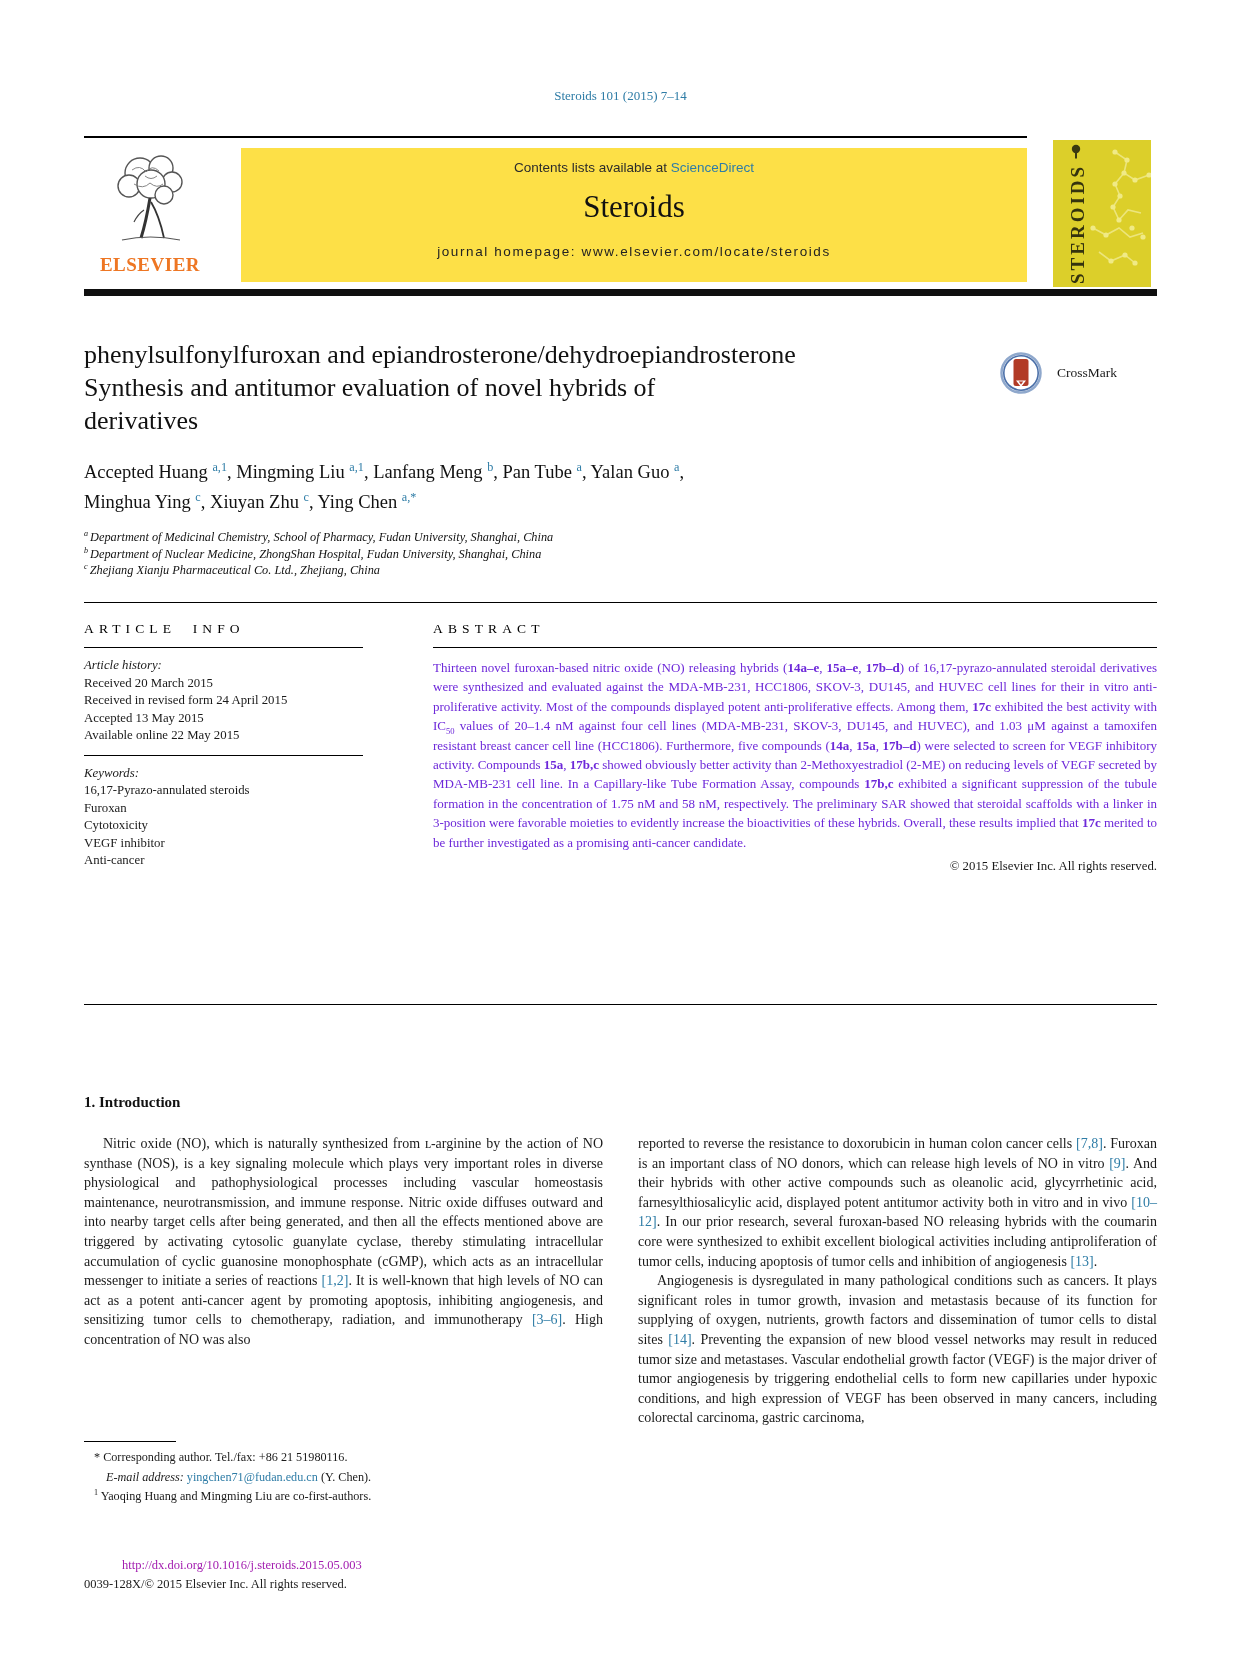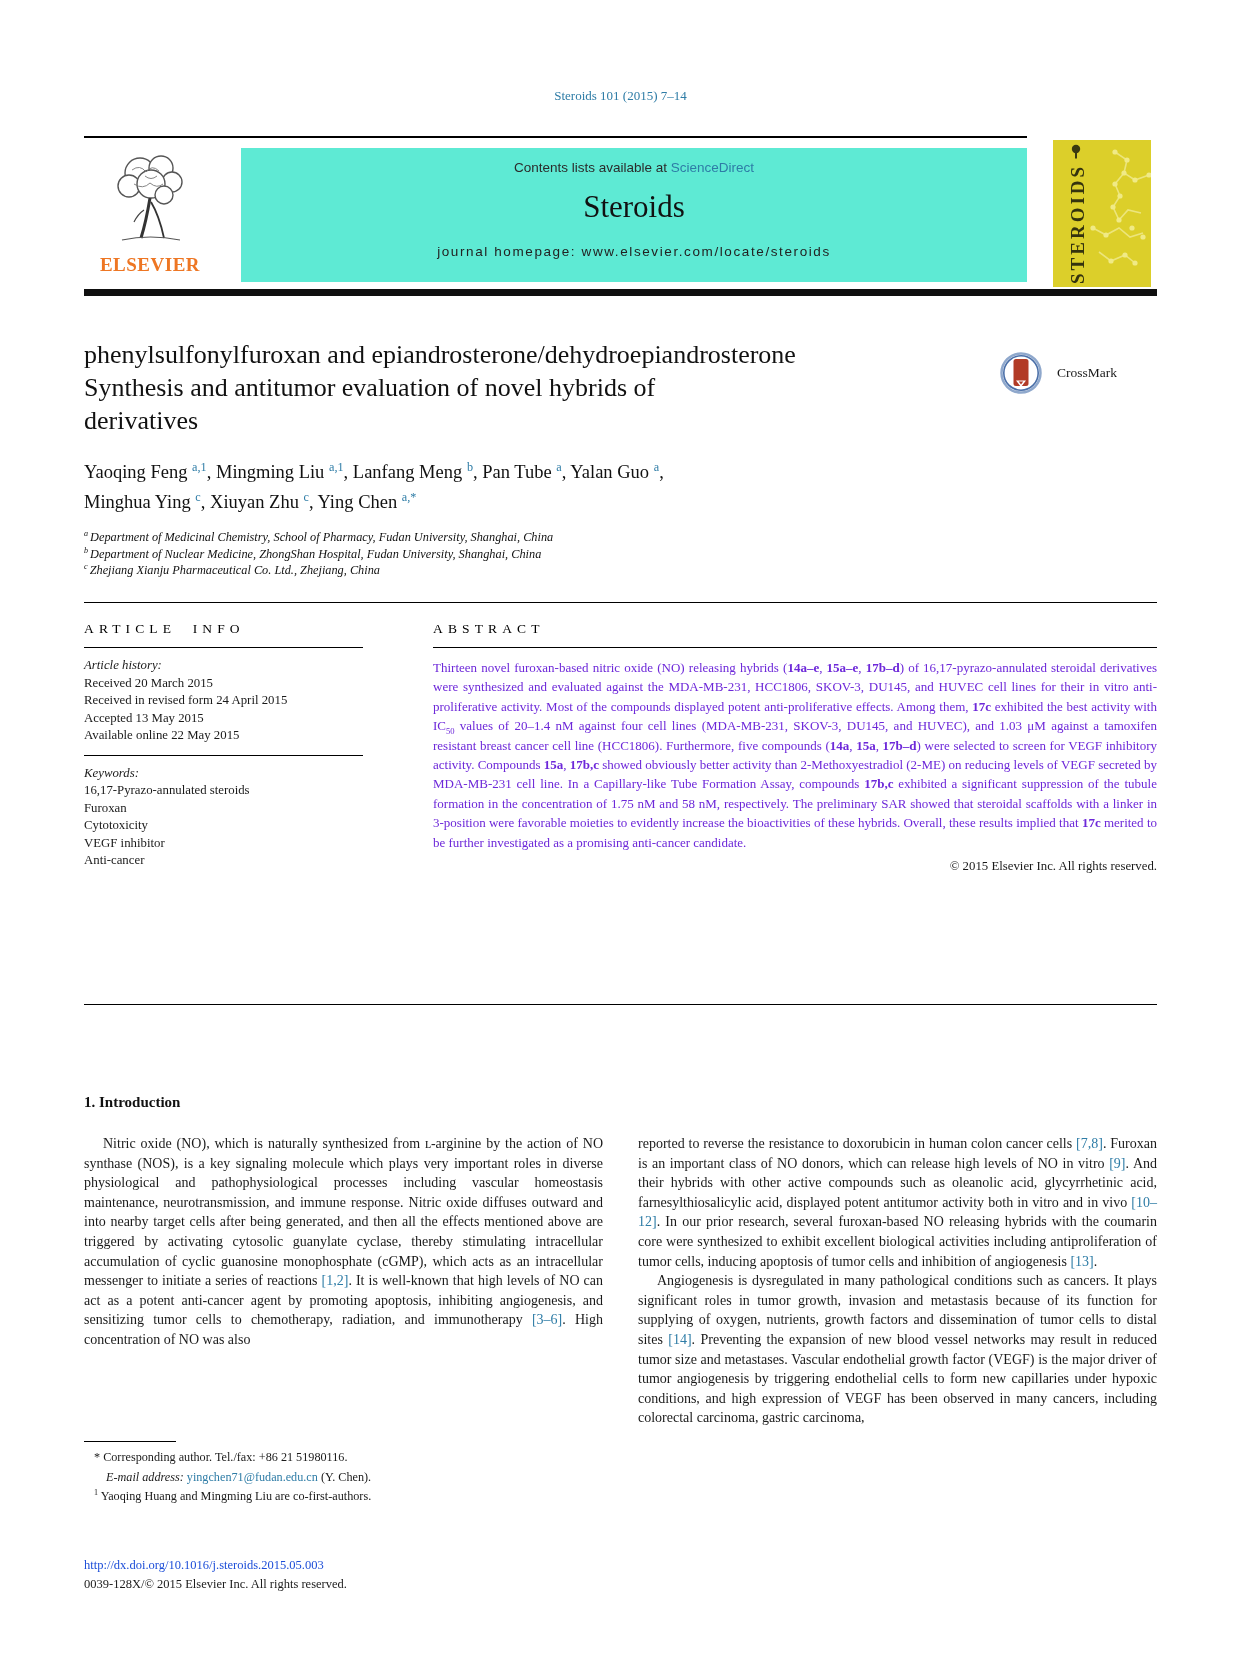--- a/index.html
+++ b/index.html
@@ -18,21 +18,21 @@
 
   #citation { top:88px; left:0; width:100%; text-align:center; font-size:13px; color:#2e7ca6; }
 
   #masthead-rule { top:136px; left:84px; width:943px; height:2px; background:#000; }
 
   #tree-logo { top:148px; left:84px; width:132px; height:134px; text-align:center; }
   #tree-logo .wordmark {
     font-weight:bold; color:#ee7623; font-size:19px; letter-spacing:0.5px; margin-top:2px;
   }
 
-  #journal-box { top:148px; left:241px; width:786px; height:134px; background:#5eead4; text-align:center; }
+  #journal-box { top:148px; left:241px; width:786px; height:134px; background:#fde047; text-align:center; }
   .contents-line { padding-top:12px; font-family:"Liberation Sans","DejaVu Sans",sans-serif; font-size:13.5px; color:#2b2b2b; }
   .journal-title { margin-top:14px; font-size:31px; color:#111; }
   .homepage-line { margin-top:19px; font-family:"Liberation Sans","DejaVu Sans",sans-serif; font-size:13.5px; letter-spacing:1.6px; color:#222; }
 
   #cover { top:140px; left:1053px; width:98px; height:147px; background:#dccf2a; overflow:hidden; }
   #cover .cover-title {
     position:absolute; left:14px; top:16px; height:128px;
     writing-mode:vertical-rl; transform:rotate(180deg);
     font-size:19px; letter-spacing:3px; color:#34330e; font-weight:bold;
   }
@@ -76,21 +76,21 @@
   .body-p { font-size:14px; line-height:19.6px; text-align:justify; margin:0; }
   .indent { text-indent:19px; }
 
   #footnotes { top:1441px; left:84px; width:519px; font-size:12.2px; line-height:19.5px; }
   .fn-rule { width:92px; height:1px; background:#000; margin-bottom:6px; }
   .fn-star { padding-left:10px; }
   .fn-email { padding-left:22px; }
   .fn-cofirst { padding-left:10px; }
 
   #doi-block { top:1556px; left:84px; font-size:12.5px; line-height:18.5px; }
-  #doi-block .doi { color:#1d4ed8; }
+  #doi-block .doi { color:#a21caf;margin-left:38px; }
 </style>
 </head>
 <body>
 
 <div class="abs" id="citation">Steroids 101 (2015) 7–14</div>
 
 <div class="abs" id="masthead-rule"></div>
 
 <div class="abs" id="tree-logo">
   <svg width="104" height="100" viewBox="0 0 104 100">
@@ -169,21 +169,21 @@
     <circle cx="21" cy="21" r="19.5" fill="#ffffff" stroke="#8fa8cc" stroke-width="2.5"></circle>
     <circle cx="21" cy="21" r="17.2" fill="none" stroke="#4a6fa8" stroke-width="1.6"></circle>
     <rect x="13.5" y="7" width="15" height="27" rx="2.5" fill="#b23b26"></rect>
     <polygon points="21,35 16,28.5 26,28.5" fill="#ffffff"></polygon>
     <polygon points="21,32.6 18.7,29.6 23.3,29.6" fill="#b23b26"></polygon>
   </svg>
   <span class="cm-label">CrossMark</span>
 </div>
 
 <div class="abs" id="authors">
-  <div><span>Yaoqing Feng </span><sup>a,1</sup><span>, </span><span>Mingming Liu </span><sup>a,1</sup><span>, </span><span>Lanfang Meng </span><sup>b</sup><span>, </span><span>Pan Tube </span><sup>a</sup><span>, </span><span>Yalan Guo </span><sup>a</sup><span>,</span></div>
+  <div><span>Accepted Huang </span><sup>a,1</sup><span>, </span><span>Mingming Liu </span><sup>a,1</sup><span>, </span><span>Lanfang Meng </span><sup>b</sup><span>, </span><span>Pan Tube </span><sup>a</sup><span>, </span><span>Yalan Guo </span><sup>a</sup><span>,</span></div>
   <div><span>Minghua Ying </span><sup>c</sup><span>, </span><span>Xiuyan Zhu </span><sup>c</sup><span>, </span><span>Ying Chen </span><sup>a,*</sup></div>
 </div>
 
 <div class="abs" id="affiliations">
   <div><sup>a </sup><span>Department of Medicinal Chemistry, School of Pharmacy, Fudan University, Shanghai, China</span></div>
   <div><sup>b </sup><span>Department of Nuclear Medicine, ZhongShan Hospital, Fudan University, Shanghai, China</span></div>
   <div><sup>c </sup><span>Zhejiang Xianju Pharmaceutical Co. Ltd., Zhejiang, China</span></div>
 </div>
 
 <div class="abs" id="rule2"></div>

